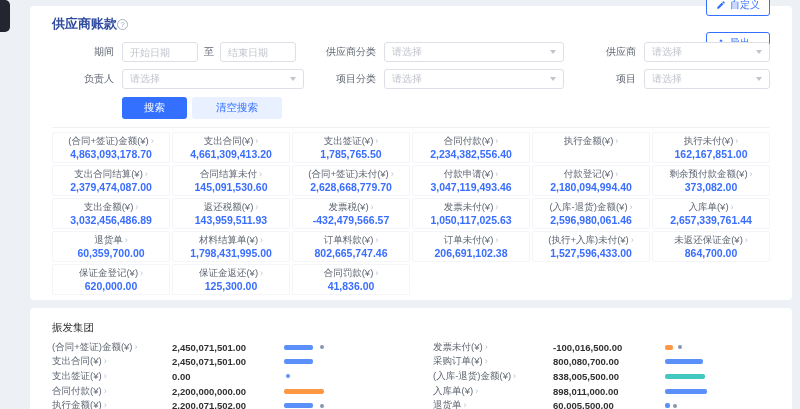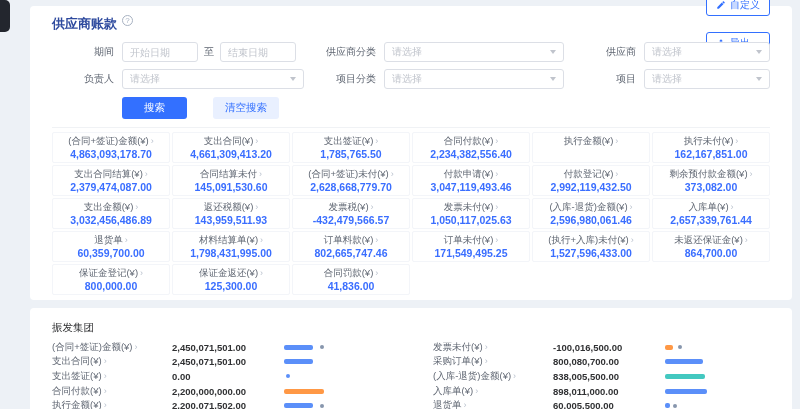--- a/index.html
+++ b/index.html
@@ -17,21 +17,21 @@
     position:absolute; left:0; top:174; width:10px; height:32px;
     background:#23262e; border-radius:0 5px 5px 0; cursor:pointer;
   }
 
   .card { background:#ffffff; border-radius:4px; }
   .top-card { padding:7px 22px 5px; }
   .bottom-card { margin-top:8px; padding:5px 22px; height:300px; overflow:hidden; }
 
   
   .card-header { display:flex; justify-content:space-between; align-items:center; height:22px; }
-  .title-wrap { display:flex; gap:5px; }
+  .title-wrap { display:flex; align-items:center; }
   .page-title { font-size:13px; font-weight:700; color:#2e4a9e; margin:0; }
   .help-icon {
     width:11px; height:11px; border:1px solid #a8b2c2; color:#a8b2c2;
     border-radius:50%; font-size:8px; display:inline-flex; align-items:center; justify-content:center;
     cursor:pointer;
   }
   .header-actions { display:flex; gap:16px;flex-direction:column; }
   .btn-outline {
     display:inline-flex; align-items:center; gap:4px;
     border:1px solid #3370ff; color:#3370ff; background:#fff;
@@ -52,28 +52,28 @@
   }
   input.inp { color:#303133; font-family:inherit; outline:none; cursor:text; }
   input.inp::placeholder { color:#c0c4cc; }
   .date-inp { flex:0 0 76px; }
   .range-sep { margin:0 6px; font-size:10px; color:#5f6672; }
   .caret {
     width:0; height:0; margin-left:auto;
     border-left:3.5px solid transparent; border-right:3.5px solid transparent;
     border-top:4px solid #c0c4cc;
   }
-  .filter-actions { margin-top:8px; margin-left:70px; display:flex; gap:26px; }
+  .filter-actions { margin-top:8px; margin-left:70px; display:flex; gap:5px; }
   .btn-primary {
     background:#3370ff; color:#fff; border:none; border-radius:3px;
     font-size:10.5px; padding:4px 22px; cursor:pointer; font-family:inherit;
   }
   .btn-ghost {
     background:#e9f0ff; color:#3370ff; border:none; border-radius:3px;
-    font-size:10.5px; padding:4px 12px; cursor:pointer; font-family:inherit;
+    font-size:10.5px; padding:4px 24px; cursor:pointer; font-family:inherit;
   }
 
   .divider { border-top:1px solid #f0f2f5; margin-top:8px; }
 
   
   .stats-grid {
     display:grid; grid-template-columns:repeat(6,1fr); gap:2px;
     margin-top:4px; text-align:center;
   }
   .stat { padding:2px 1px; border:1px solid #f3f5f9; border-radius:2px; cursor:pointer; }
@@ -209,21 +209,21 @@
         <div class="stat">
           <div class="stat-label"><span>(合同+签证)未付(¥)</span><span class="chev">›</span></div>
           <div class="stat-value">2,628,668,779.70</div>
         </div>
         <div class="stat">
           <div class="stat-label"><span>付款申请(¥)</span><span class="chev">›</span></div>
           <div class="stat-value">3,047,119,493.46</div>
         </div>
         <div class="stat">
           <div class="stat-label"><span>付款登记(¥)</span><span class="chev">›</span></div>
-          <div class="stat-value">2,992,119,432.50</div>
+          <div class="stat-value">2,180,094,994.40</div>
         </div>
         <div class="stat">
           <div class="stat-label"><span>剩余预付款金额(¥)</span><span class="chev">›</span></div>
           <div class="stat-value">373,082.00</div>
         </div>
         <div class="stat">
           <div class="stat-label"><span>支出金额(¥)</span><span class="chev">›</span></div>
           <div class="stat-value">3,032,456,486.89</div>
         </div>
         <div class="stat">
@@ -253,33 +253,33 @@
         <div class="stat">
           <div class="stat-label"><span>材料结算单(¥)</span><span class="chev">›</span></div>
           <div class="stat-value">1,798,431,995.00</div>
         </div>
         <div class="stat">
           <div class="stat-label"><span>订单料款(¥)</span><span class="chev">›</span></div>
           <div class="stat-value">802,665,747.46</div>
         </div>
         <div class="stat">
           <div class="stat-label"><span>订单未付(¥)</span><span class="chev">›</span></div>
-          <div class="stat-value">171,549,495.25</div>
+          <div class="stat-value">206,691,102.38</div>
         </div>
         <div class="stat">
           <div class="stat-label"><span>(执行+入库)未付(¥)</span><span class="chev">›</span></div>
           <div class="stat-value">1,527,596,433.00</div>
         </div>
         <div class="stat">
           <div class="stat-label"><span>未返还保证金(¥)</span><span class="chev">›</span></div>
           <div class="stat-value">864,700.00</div>
         </div>
         <div class="stat">
           <div class="stat-label"><span>保证金登记(¥)</span><span class="chev">›</span></div>
-          <div class="stat-value">800,000.00</div>
+          <div class="stat-value">620,000.00</div>
         </div>
         <div class="stat">
           <div class="stat-label"><span>保证金返还(¥)</span><span class="chev">›</span></div>
           <div class="stat-value">125,300.00</div>
         </div>
         <div class="stat">
           <div class="stat-label"><span>合同罚款(¥)</span><span class="chev">›</span></div>
           <div class="stat-value">41,836.00</div>
         </div>
       </div>

